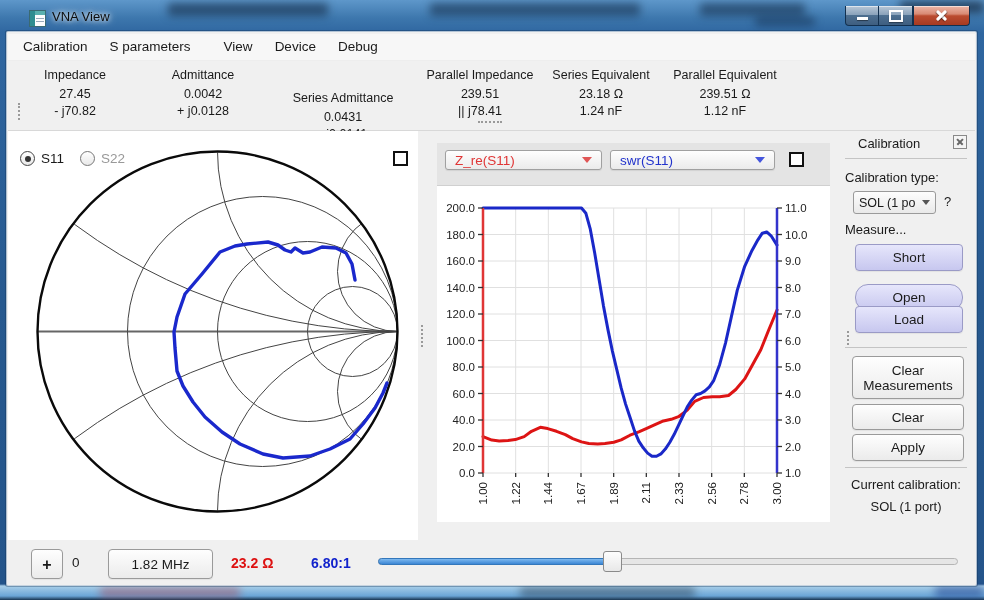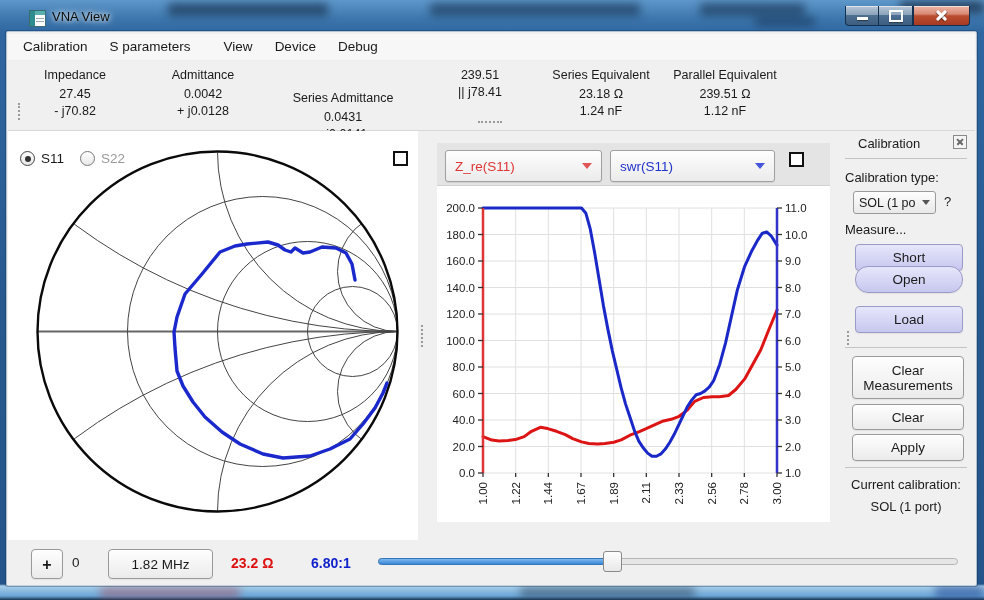--- a/index.html
+++ b/index.html
@@ -50,21 +50,21 @@
   .radio-outer.sel{border-color:#444;}
   .radio-dot{position:absolute;left:3.5px;top:3.5px;width:6px;height:6px;border-radius:50%;background:#333;}
   .radio-label{font-size:13.5px;}
   .radio-label.dim{color:#999;}
   .popout{width:11px;height:11px;border:2px solid #111;background:#fff;cursor:pointer;}
   
   #splitter{left:421px;top:325px;height:22px;}
   
   #chart-header{left:437px;top:143px;width:393px;height:43px;background:#e4e4e4;border-bottom:1px solid #d0d0d0;box-sizing:border-box;}
   #chart-body{left:437px;top:186px;width:393px;height:336px;background:#fff;}
-  .trace-select{position:absolute;height:32px;border:1px solid #a0a0a0;border-radius:3px;
+  .trace-select{position:absolute;height:20px;border:1px solid #a0a0a0;border-radius:3px;
     background:linear-gradient(180deg,#fefefe,#ebebeb);display:flex;align-items:center;justify-content:space-between;
     padding:0 9px;box-sizing:border-box;font-size:13.5px;cursor:pointer;box-shadow:0 1px 1px rgba(0,0,0,.08);}
   .tri{width:0;height:0;border-left:5.5px solid transparent;border-right:5.5px solid transparent;border-top:6px solid #555;}
   
   .side-label{position:absolute;font-size:13px;}
   .side-hr{position:absolute;border-top:1px solid #c4c4c4;height:0;}
   .btn{position:absolute;border:1px solid #9a9a9a;border-radius:4px;font-size:13.5px;
     background:linear-gradient(180deg,#fefefe,#ebebeb);display:flex;align-items:center;justify-content:center;
     text-align:center;cursor:pointer;box-shadow:0 1px 1px rgba(0,0,0,.06);line-height:15px;}
   .btn.lav{background:linear-gradient(180deg,#e6e6fb,#c7c7ef);border-color:#9a9ac6;}
@@ -142,20 +142,21 @@
       <div class="stat-label">Admittance</div>
       <div class="stat-line">0.0042</div>
       <div class="stat-line">+ j0.0128</div>
     </div>
   <div class="stat-col" style="left:268px;top:67px;margin-top:23px;">
       <div class="stat-label">Series Admittance</div>
       <div class="stat-line">0.0431</div>
       <div class="stat-line">- j0.0141</div>
     </div>
   <div class="stat-col" style="left:405px;top:67px;">
+      <div class="stat-label">Parallel Impedance</div>
       <div class="stat-line">239.51</div>
       <div class="stat-line">|| j78.41</div>
     </div>
   <div class="stat-col" style="left:526px;top:67px;">
       <div class="stat-label">Series Equivalent</div>
       <div class="stat-line">23.18 Ω</div>
       <div class="stat-line">1.24 nF</div>
     </div>
   <div class="stat-col" style="left:650px;top:67px;">
       <div class="stat-label">Parallel Equivalent</div>
@@ -311,21 +312,21 @@
     </div>
   <div class="side-hr" style="left:845px;top:158px;width:122px;"></div>
   <div class="side-label" style="left:845px;top:170px;">Calibration type:</div>
   <div id="cal-select" class="abs">
     <span>SOL (1 po</span>
     <span class="tri"></span>
   </div>
   <div class="side-label" style="left:944px;top:194px;">?</div>
   <div class="side-label" style="left:845px;top:222px;">Measure...</div>
   <div class="btn lav" style="left:855px;top:244px;width:106px;height:25px;">Short</div>
-  <div class="btn lav" style="left:855px;top:266px;width:106px;height:25px;border-radius:13px;">Open</div>
+  <div class="btn lav" style="left:855px;top:284px;width:106px;height:25px;border-radius:13px;">Open</div>
   <div class="btn lav" style="left:855px;top:306px;width:106px;height:25px;text-align:right;">Load</div>
   <div class="abs vgrip" style="left:847px;top:331px;height:14px;"></div>
   <div class="side-hr" style="left:845px;top:347px;width:122px;"></div>
   <div class="btn" style="left:852px;top:356px;width:110px;height:41px;">Clear Measurements</div>
   <div class="btn" style="left:852px;top:404px;width:110px;height:24px;">Clear</div>
   <div class="btn" style="left:852px;top:434px;width:110px;height:25px;">Apply</div>
   <div class="side-hr" style="left:845px;top:467px;width:122px;"></div>
   <div class="side-label" style="left:843px;top:477px;width:126px;text-align:center;">Current calibration:</div>
   <div class="side-label" style="left:843px;top:499px;width:126px;text-align:center;">SOL (1 port)</div>
 

